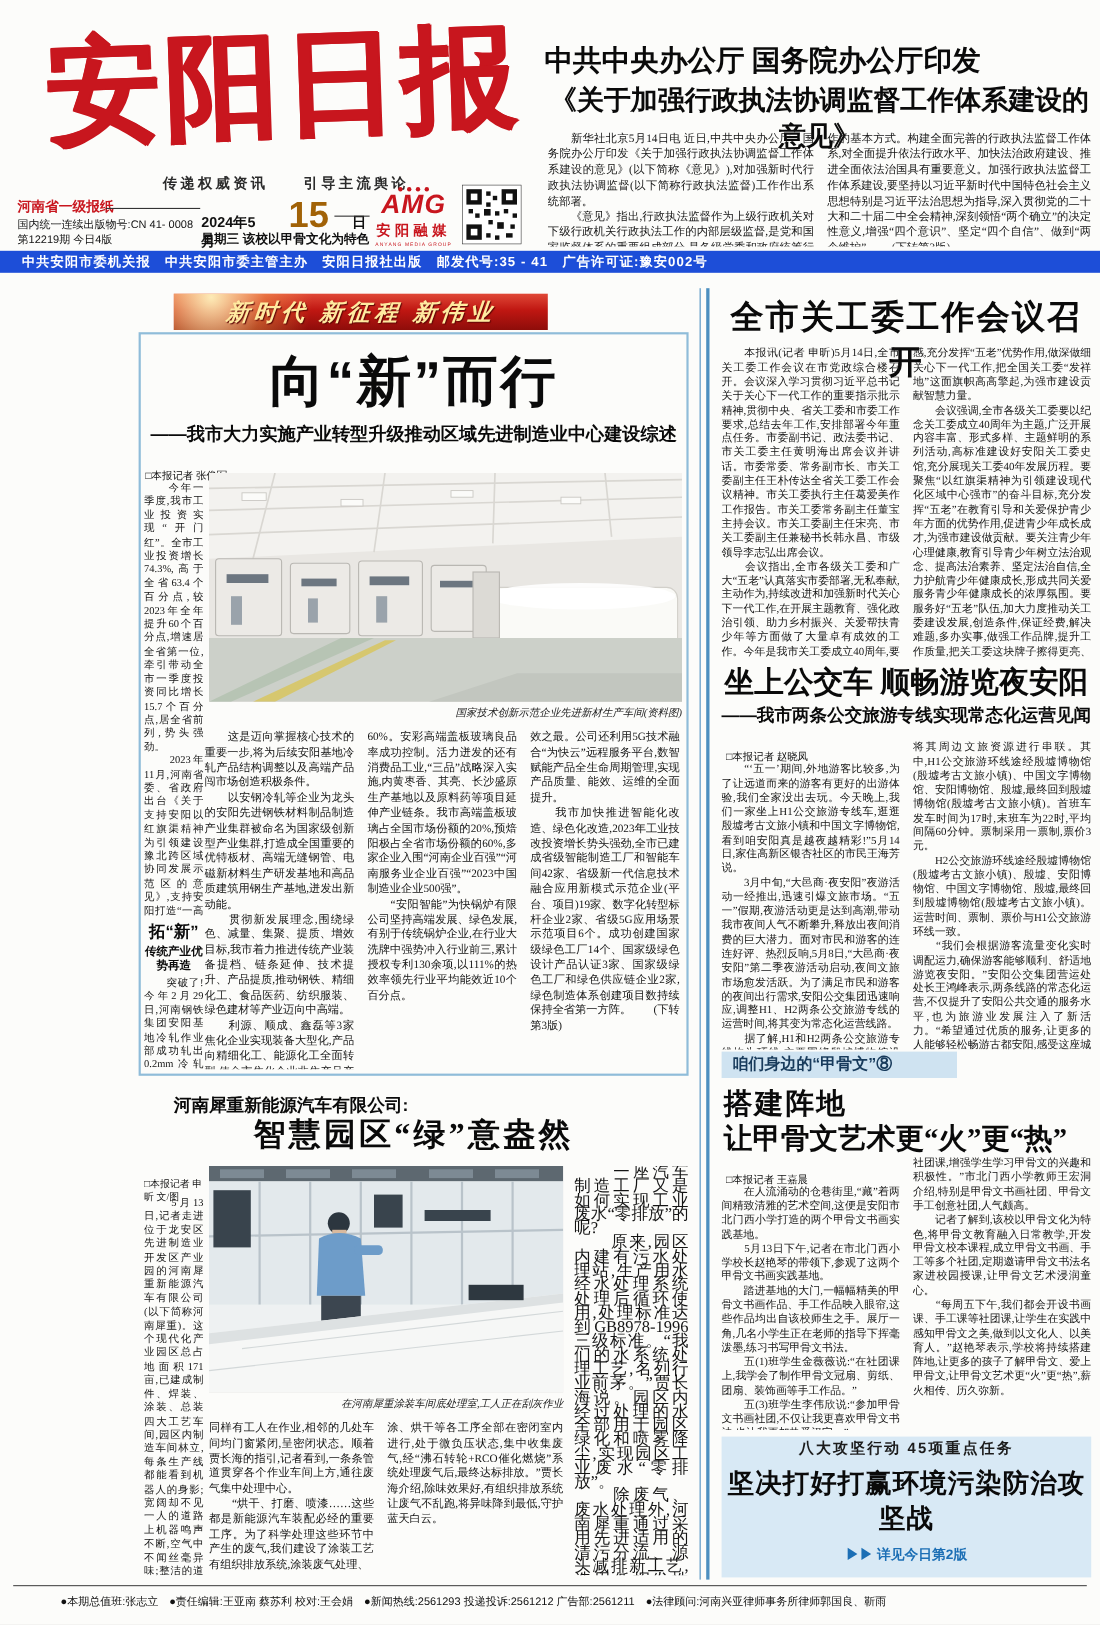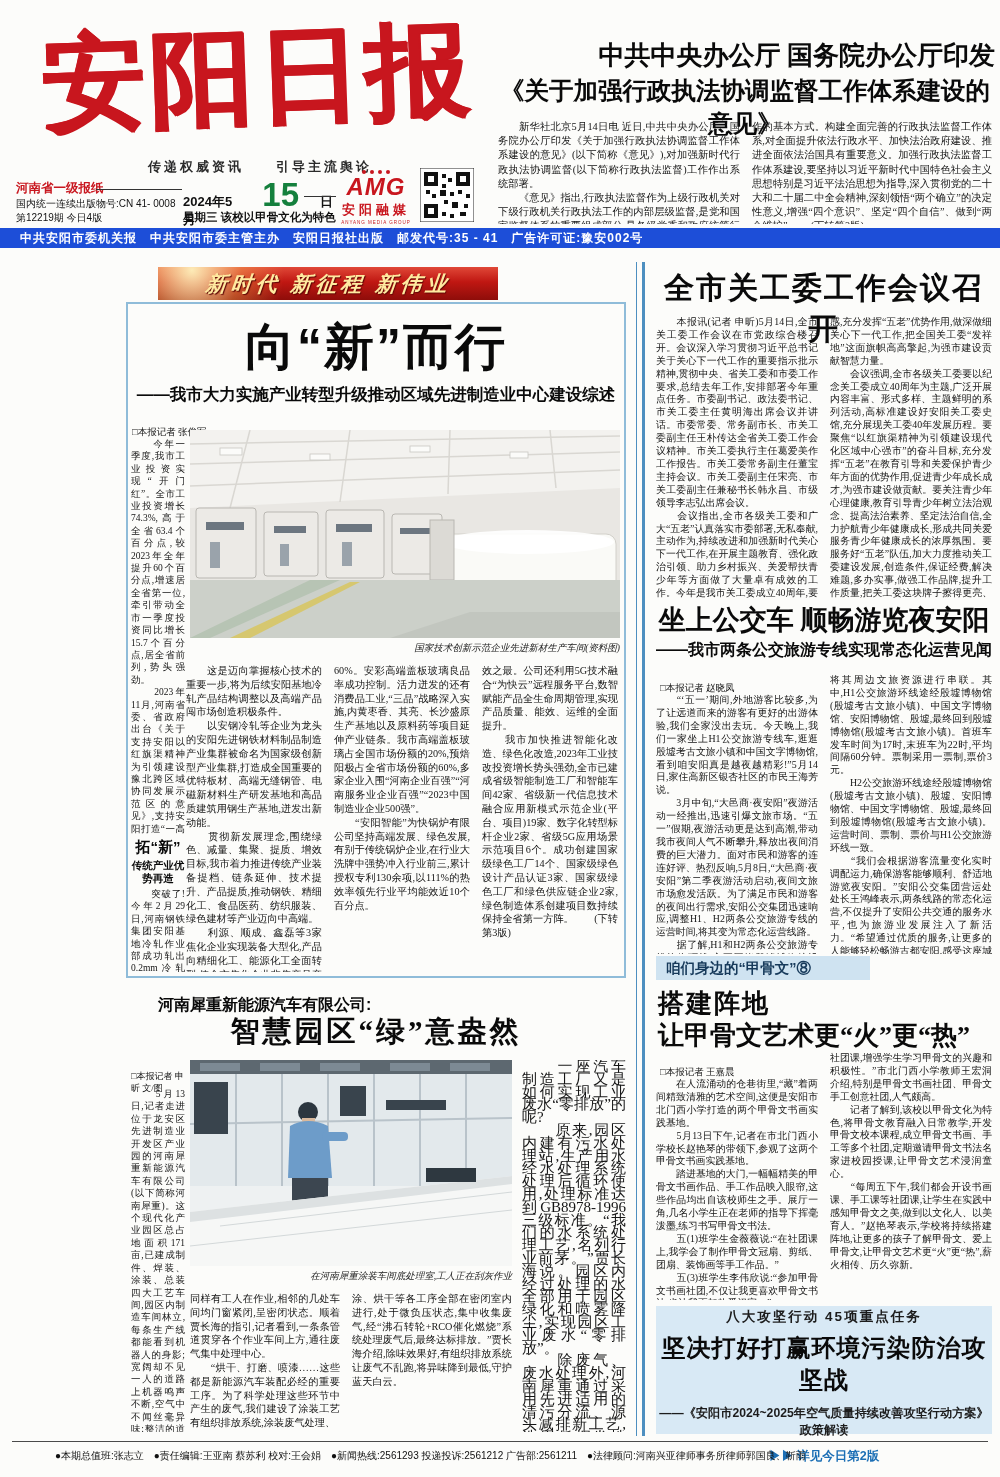--- a/index.html
+++ b/index.html
@@ -14,21 +14,21 @@
   .slogan{left:148px;top:158px;width:360px;font-family:"Liberation Sans",sans-serif;
           font-weight:700;font-size:13px;letter-spacing:3px;color:#2b2b2b;}
   .region-label{left:16px;top:180px;color:#c8161e;font-weight:700;font-size:12.5px;
                 font-family:"Liberation Sans",sans-serif;}
   .rule-a{left:96px;top:189px;width:86px;height:1px;background:#333;}
   .issn{left:16px;top:197px;font-size:10px;color:#111;font-family:"Liberation Sans",sans-serif;}
   .issue{left:16px;top:211px;font-size:10px;color:#111;font-family:"Liberation Sans",sans-serif;}
   .dateline{left:183px;top:178px;width:150px;display:flex;align-items:baseline;gap:21px;
             font-family:"Liberation Sans",sans-serif;}
   .date-prefix,.date-suffix{font-size:13px;font-weight:700;color:#111;}
-  .date-day{font-size:33px;font-weight:900;color:#15803d;line-height:33px;}
+  .date-day{font-size:33px;font-weight:900;color:#a16207;line-height:33px;}
   .dateline2{left:183px;top:210px;font-size:11.5px;font-weight:700;color:#111;
              font-family:"Liberation Sans",sans-serif;}
   .rule-b{left:304px;top:196px;width:32px;height:1px;background:#333;}
   .amg{left:336px;top:170px;width:80px;text-align:center;color:#c8161e;
        font-family:"Liberation Sans",sans-serif;}
   .amg-dots{display:flex;justify-content:center;gap:4px;height:5px;}
   .amg-dots i{width:4px;height:4px;border-radius:50%;background:#c8161e;display:block;}
   .amg-text{font-size:24px;font-weight:900;font-style:italic;line-height:24px;letter-spacing:1px;}
   .amg-name{font-size:13px;font-weight:900;letter-spacing:4px;margin-top:2px;}
   .amg-sub{font-size:4.5px;letter-spacing:1px;margin-top:1px;}
@@ -131,21 +131,21 @@
         <rect x="32" y="34" width="6" height="6"></rect>
         <rect x="44" y="36" width="4" height="4"></rect>
       <rect x="22" y="44" width="4" height="4"></rect>
         <rect x="30" y="46" width="4" height="4"></rect>
         <rect x="40" y="44" width="6" height="4"></rect>
     </g>
   </svg>
 
   <div class="abs pubbar">中共安阳市委机关报　中共安阳市委主管主办　安阳日报社出版　邮发代号:35 - 41　广告许可证:豫安002号</div>
 
-  <div class="abs h-serif" style="left:495px;top:38px;width:500px;text-align:right;font-size:26px;">中共中央办公厅  国务院办公厅印发</div>
+  <div class="abs h-serif" style="left:495px;top:38px;width:500px;text-align:left;font-size:26px;">中共中央办公厅  国务院办公厅印发</div>
   <div class="abs h-serif" style="left:492px;top:74px;width:506px;text-align:center;font-size:24.5px;">《关于加强行政执法协调监督工作体系建设的意见》</div>
   <div class="abs bt bt-top" style="left:498px;top:120px;width:242px;height:104px;">　　新华社北京5月14日电  近日,中共中央办公厅、国务院办公厅印发《关于加强行政执法协调监督工作体系建设的意见》(以下简称《意见》),对加强新时代行政执法协调监督(以下简称行政执法监督)工作作出系统部署。
 　　《意见》指出,行政执法监督作为上级行政机关对下级行政机关行政执法工作的内部层级监督,是党和国家监督体系的重要组成部分,是各级党委和政府统筹行政执法工</div>
   <div class="abs bt bt-top" style="left:752px;top:120px;width:240px;height:104px;">作的基本方式。构建全面完善的行政执法监督工作体系,对全面提升依法行政水平、加快法治政府建设、推进全面依法治国具有重要意义。加强行政执法监督工作体系建设,要坚持以习近平新时代中国特色社会主义思想特别是习近平法治思想为指导,深入贯彻党的二十大和二十届二中全会精神,深刻领悟“两个确立”的决定性意义,增强“四个意识”、坚定“四个自信”、做到“两个维护”,　　(下转第3版)</div>
 
   <div class="abs vrule-thin"></div>
   <div class="abs vrule-thick"></div>
 
   <div class="abs bluebox"></div>
   <div class="abs banner">
@@ -298,21 +298,20 @@
 　　五(1)班学生金薇薇说:“在社团课上,我学会了制作甲骨文冠扇、剪纸、团扇、装饰画等手工作品。”
 　　五(3)班学生李伟欣说:“参加甲骨文书画社团,不仅让我更喜欢甲骨文书法,也让我更加热爱汉字。”
 　　“甲骨文书画实践基地既是该校学生社团活动的主阵地,也是学校的兴趣课堂,学校每周开设</div>
   <div class="abs bt bt-right" style="left:830px;top:1052px;width:162px;height:248px;">社团课,增强学生学习甲骨文的兴趣和积极性。”市北门西小学教师王宏洞介绍,特别是甲骨文书画社团、甲骨文手工创意社团,人气颇高。
 　　记者了解到,该校以甲骨文化为特色,将甲骨文教育融入日常教学,开发甲骨文校本课程,成立甲骨文书画、手工等多个社团,定期邀请甲骨文书法名家进校园授课,让甲骨文艺术浸润童心。
 　　“每周五下午,我们都会开设书画课、手工课等社团课,让学生在实践中感知甲骨文之美,做到以文化人、以美育人。”赵艳琴表示,学校将持续搭建阵地,让更多的孩子了解甲骨文、爱上甲骨文,让甲骨文艺术更“火”更“热”,薪火相传、历久弥新。</div>
 
   <div class="abs promo">
     <div class="promo-line1">八大攻坚行动  45项重点任务</div>
     <div class="promo-head">坚决打好打赢环境污染防治攻坚战</div>
-    <div class="promo-sub">——《安阳市2024~2025年空气质量持续改善攻坚行动方案》政策解读</div>
     <div class="promo-cta">
       <span>▶▶</span>
       <span>详见今日第2版</span>
     </div>
   </div>
 
   <div class="abs footer-rule"></div>
   <div class="abs footer-text">●本期总值班:张志立　●责任编辑:王亚南  蔡苏利  校对:王会娟　●新闻热线:2561293  投递投诉:2561212  广告部:2561211　●法律顾问:河南兴亚律师事务所律师郭国良、靳雨</div>
 
 </div>

